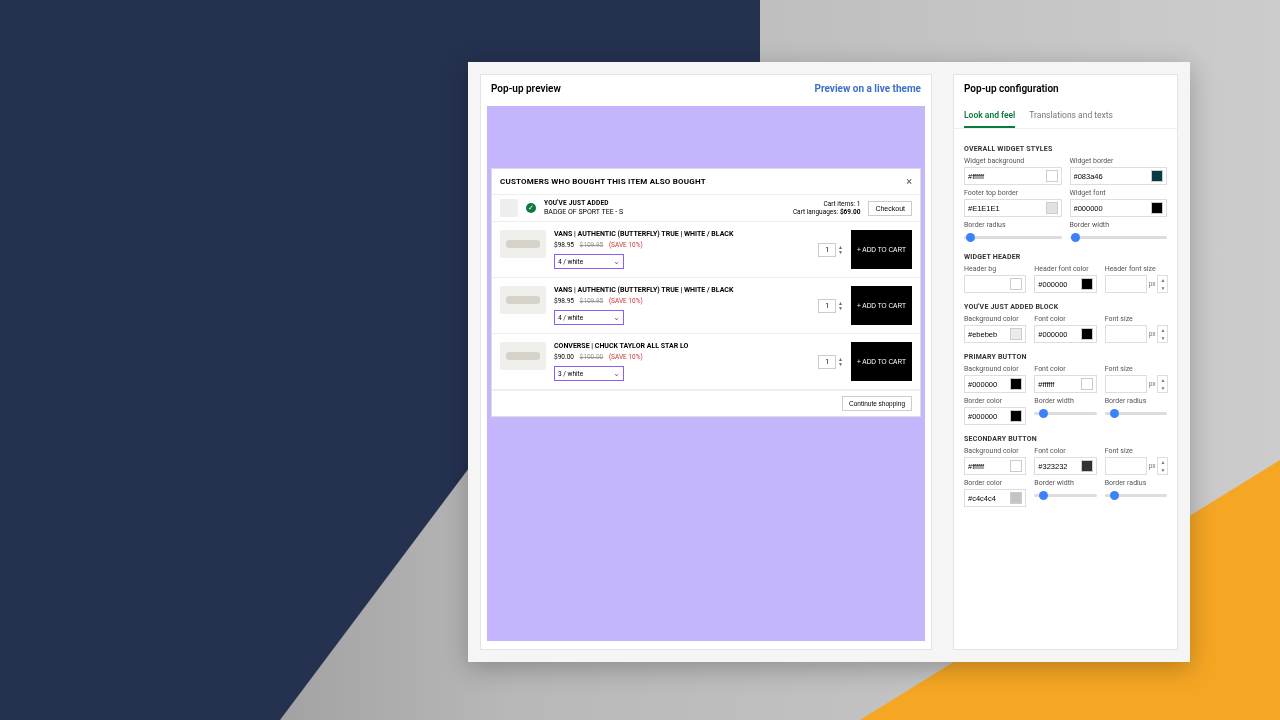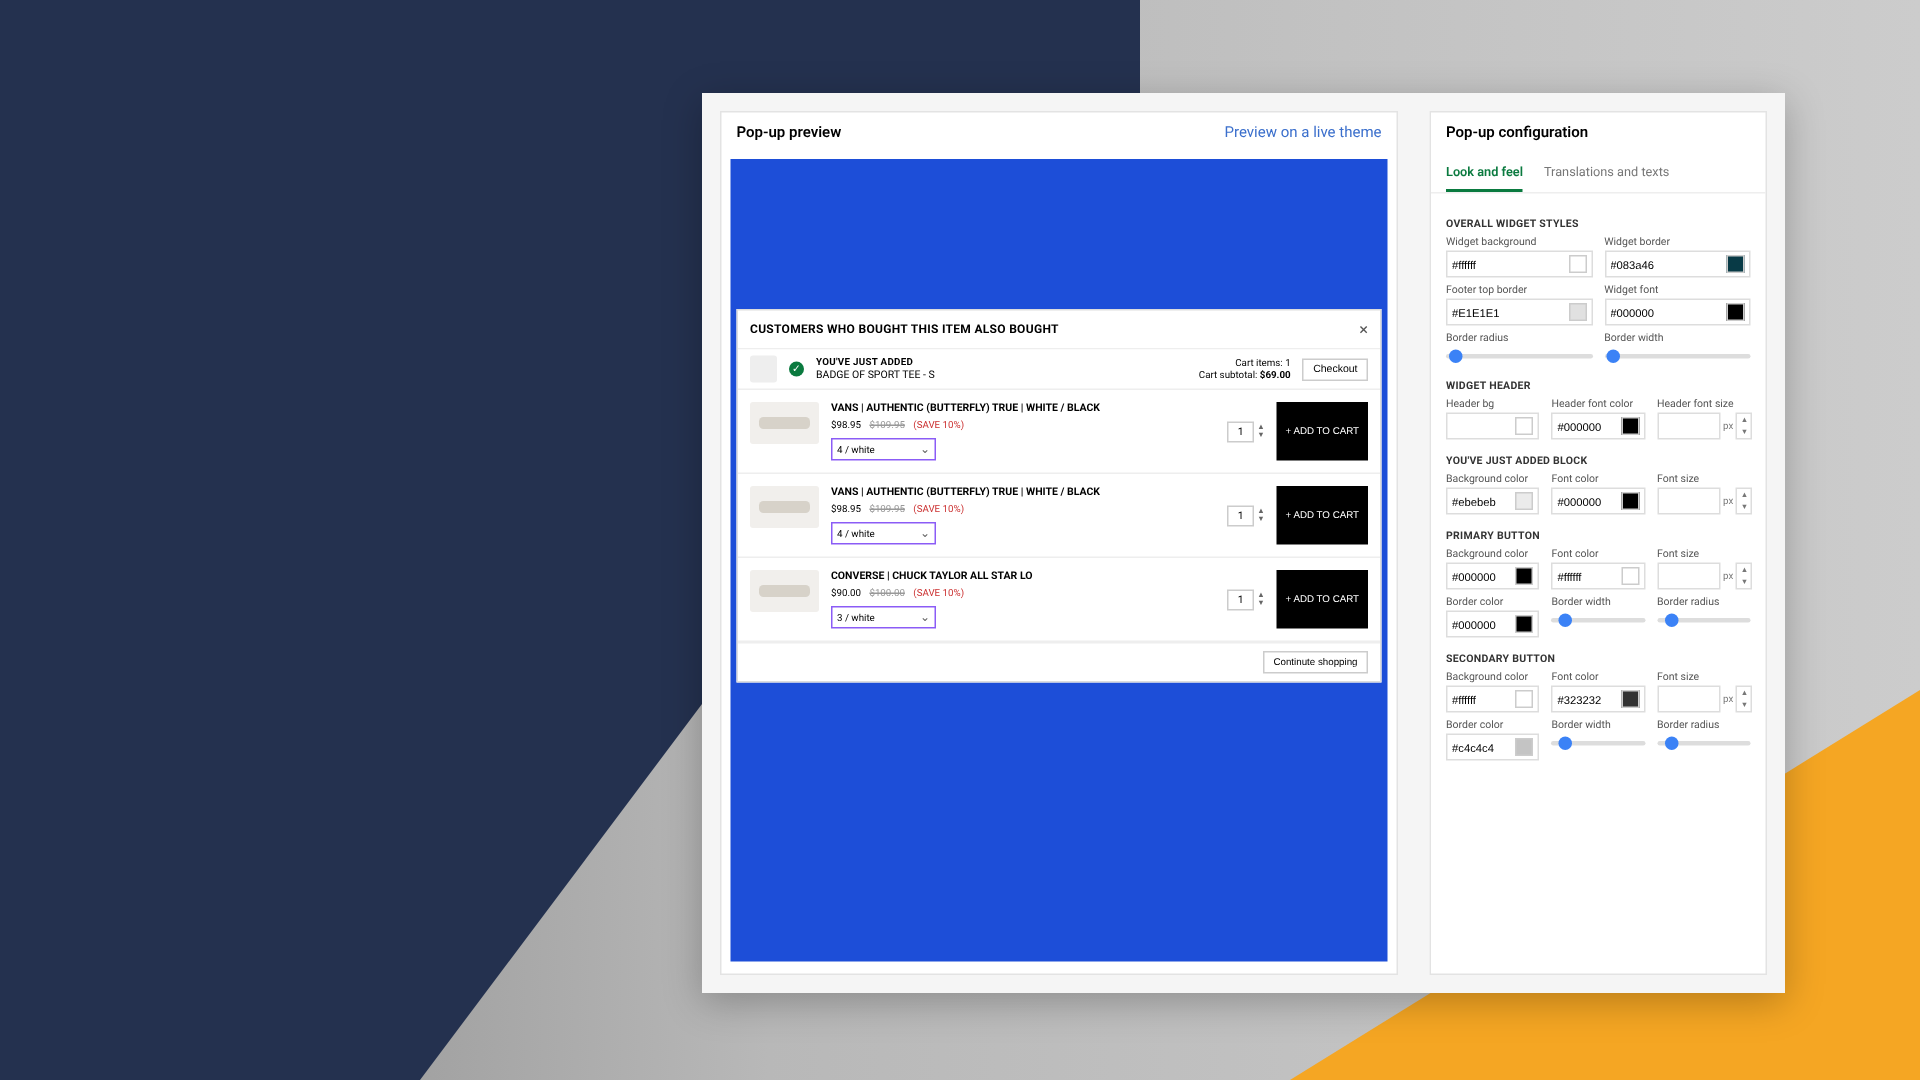--- a/index.html
+++ b/index.html
@@ -26,22 +26,22 @@
   .copy p  { font-size: 21px; line-height: 1.9; font-weight: 400; margin-bottom: 38px; }
 
   .app {
     position: absolute; left: 468px; top: 62px; width: 722px; height: 600px;
     background: #f5f5f5; z-index: 4; box-shadow: 0 6px 24px rgba(0,0,0,.25);
     display: flex; gap: 21px; padding: 12px;
   }
   .panel-left { flex: 1; background: #fff; border: 1px solid #e3e3e3; display: flex; flex-direction: column; }
   .panel-right { width: 225px; background: #fff; border: 1px solid #e3e3e3; display: flex; flex-direction: column; }
   .ph { display: flex; justify-content: space-between; align-items: center; padding: 8px 10px; font-size: 10px; font-weight: 600; }
-  .ph .link { color: #3b6fcc; font-weight: 400; cursor: pointer; }
-  .preview-canvas { flex: 1; margin: 4px 6px 8px; background: #1d4ed8; display: flex; align-items: flex-start; justify-content: center; padding-top: 100px; }
+  .ph .link { color: #3b6fcc; font-weight: 700; cursor: pointer; }
+  .preview-canvas { flex: 1; margin: 4px 6px 8px; background: #c4b5fd; display: flex; align-items: flex-start; justify-content: center; padding-top: 62px; }
   .popup { background: #fff; width: 430px; border: 1px solid #ddd; }
   .popup-hdr { display: flex; justify-content: space-between; align-items: center; padding: 6px 8px; border-bottom: 1px solid #eee; }
   .popup-hdr span:first-child { font-size: 8px; font-weight: 700; letter-spacing: .2px; }
   .close { font-size: 11px; cursor: pointer; color: #555; }
   .added-row { display: flex; align-items: center; gap: 8px; padding: 4px 8px; background: #fff; border-bottom: 1px solid #eee; font-size: 7px; }
   .added-row .thumb { width: 18px; height: 18px; background: #eee; border-radius: 2px; }
   .added-row .check { width: 10px; height: 10px; border-radius: 50%; background: #0a7a3f; color:#fff; font-size:7px; line-height:10px; text-align:center; }
   .added-row .txt { flex: 1; line-height: 1.3; }
   .added-row .txt b { font-weight: 700; font-size: 6.5px; letter-spacing: .2px; }
   .added-row .cart { font-size: 6.5px; text-align: right; line-height: 1.3; }
@@ -106,21 +106,21 @@
           </div>
           <div class="added-row">
             <div class="thumb"></div>
             <div class="check">✓</div>
             <div class="txt">
               <b>YOU'VE JUST ADDED</b><br>
               <span>BADGE OF SPORT TEE - S</span>
             </div>
             <div class="cart">
               <span>Cart items:</span> <span>1</span><br>
-              <span>Cart subtotal:</span> <b>$69.00</b>
+              <span>Cart languages:</span> <b>$69.00</b>
             </div>
             <button class="co">Checkout</button>
           </div>
 
           <div class="prod">
             <div class="pimg"></div>
             <div class="pinfo">
               <div class="pname">VANS | AUTHENTIC (BUTTERFLY) TRUE | WHITE / BLACK</div>
               <div class="pprice">
                 <span>$98.95</span>

